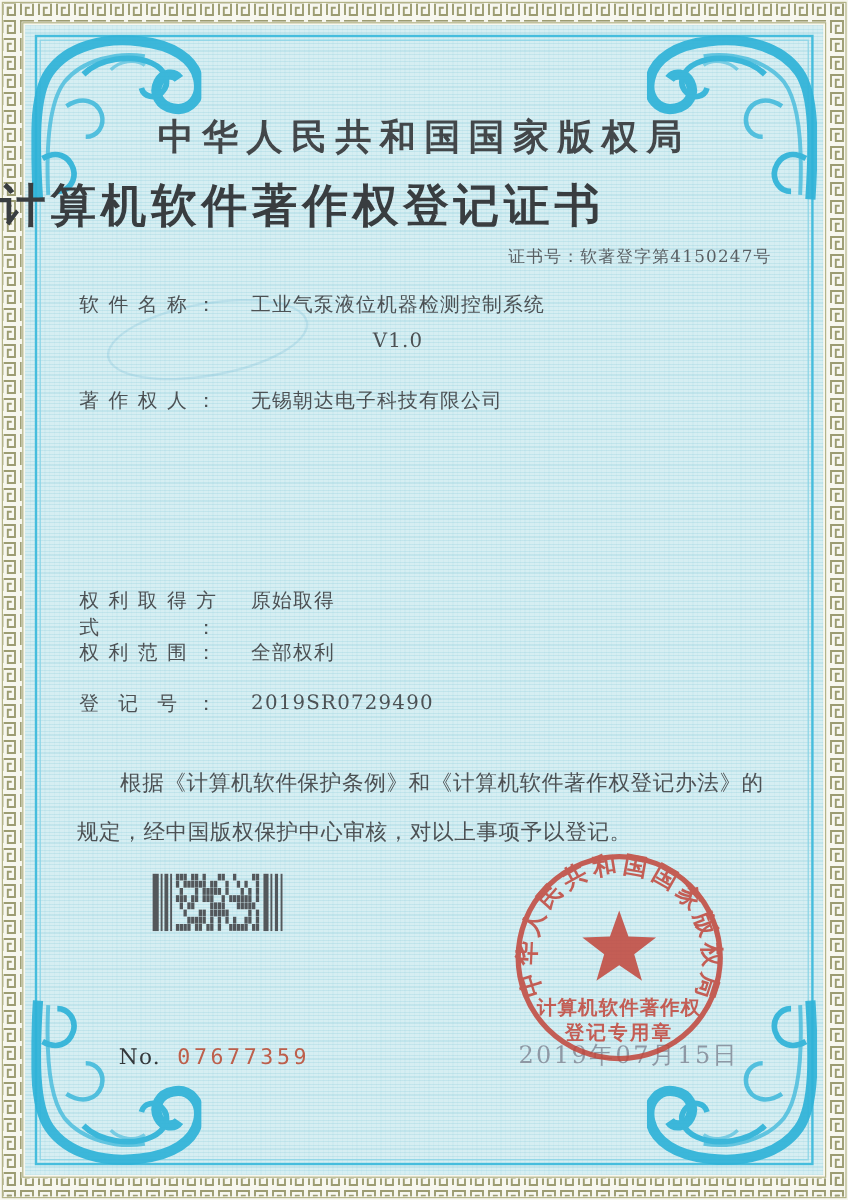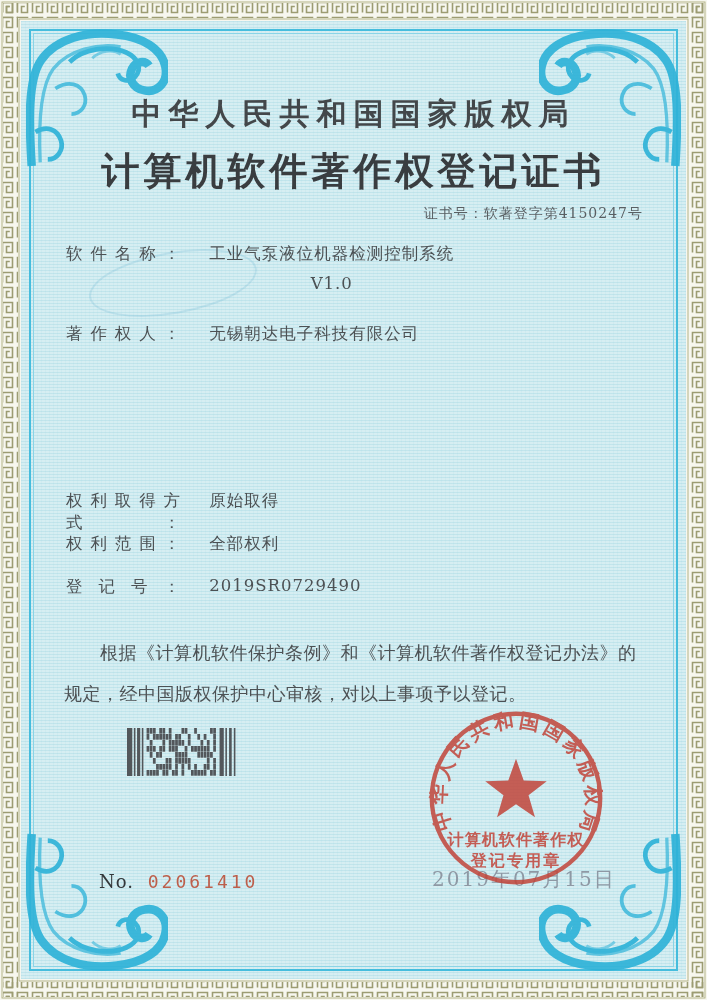--- a/index.html
+++ b/index.html
@@ -30,21 +30,21 @@
   .orn.bl { left:26px; bottom:26px; transform:scaleY(-1); }
   .orn.br { right:26px; bottom:26px; transform:scale(-1,-1); }
 
   .authority {
     position:absolute; top:94px; left:0; width:100%;
     text-align:center; font-size:30px; font-weight:bold;
     letter-spacing:7px; color:#43474a;
   }
   .cert-title {
     position:absolute; top:146px; left:0; width:100%;
-    text-align:center; font-size:38px; font-weight:bold;
+    text-align:left; font-size:38px; font-weight:bold;
     letter-spacing:4px; color:#393d40;
   }
   .cert-no {
     position:absolute; top:205px; right:64px;
     font-size:14px; color:#595f63; letter-spacing:1px;text-align:center;
   }
 
   .field { position:absolute; left:66px; font-size:16.5px; color:#4c5154; }
   .flabel {
     display:inline-block; width:114px; vertical-align:top;
@@ -282,16 +282,16 @@
     <text font-size="20.5" font-weight="bold" fill="#c2453a" font-family="'DejaVu Serif',serif">
       <textPath href="#sealArc" startOffset="0" textLength="290" lengthAdjust="spacing">中华人民共和国国家版权局</textPath>
     </text>
     <polygon fill="#c2453a" points="95,55 102.9,77.1 126.4,77.8 107.8,92.2 114.4,114.7 95,101.5 75.6,114.7 82.2,92.2 63.6,77.8 87.1,77.1"></polygon>
     <text x="95" y="143" text-anchor="middle" font-size="16.5" font-weight="bold" fill="#c2453a" font-family="'DejaVu Serif',serif" letter-spacing="1">计算机软件著作权</text>
     <text x="95" y="164" text-anchor="middle" font-size="16.5" font-weight="bold" fill="#c2453a" font-family="'DejaVu Serif',serif" letter-spacing="2">登记专用章</text>
   </svg>
 
   <div class="serial">
     <span class="no-label">No.</span>
-    <span class="no-digits">02061410</span>
+    <span class="no-digits">07677359</span>
   </div>
 
 </div>
 
 </body></html>

